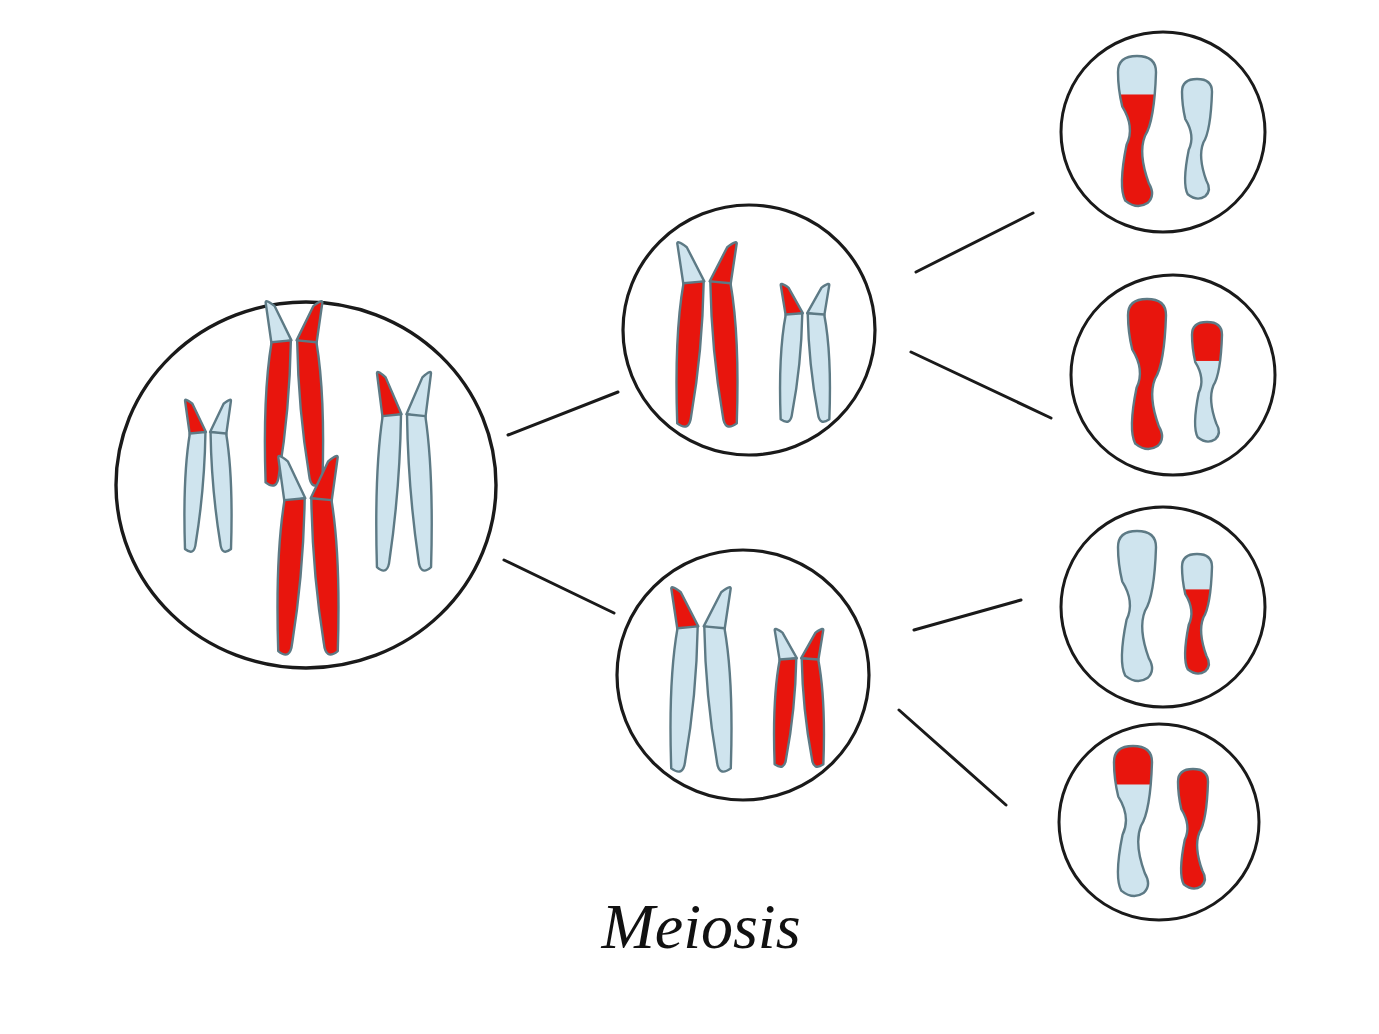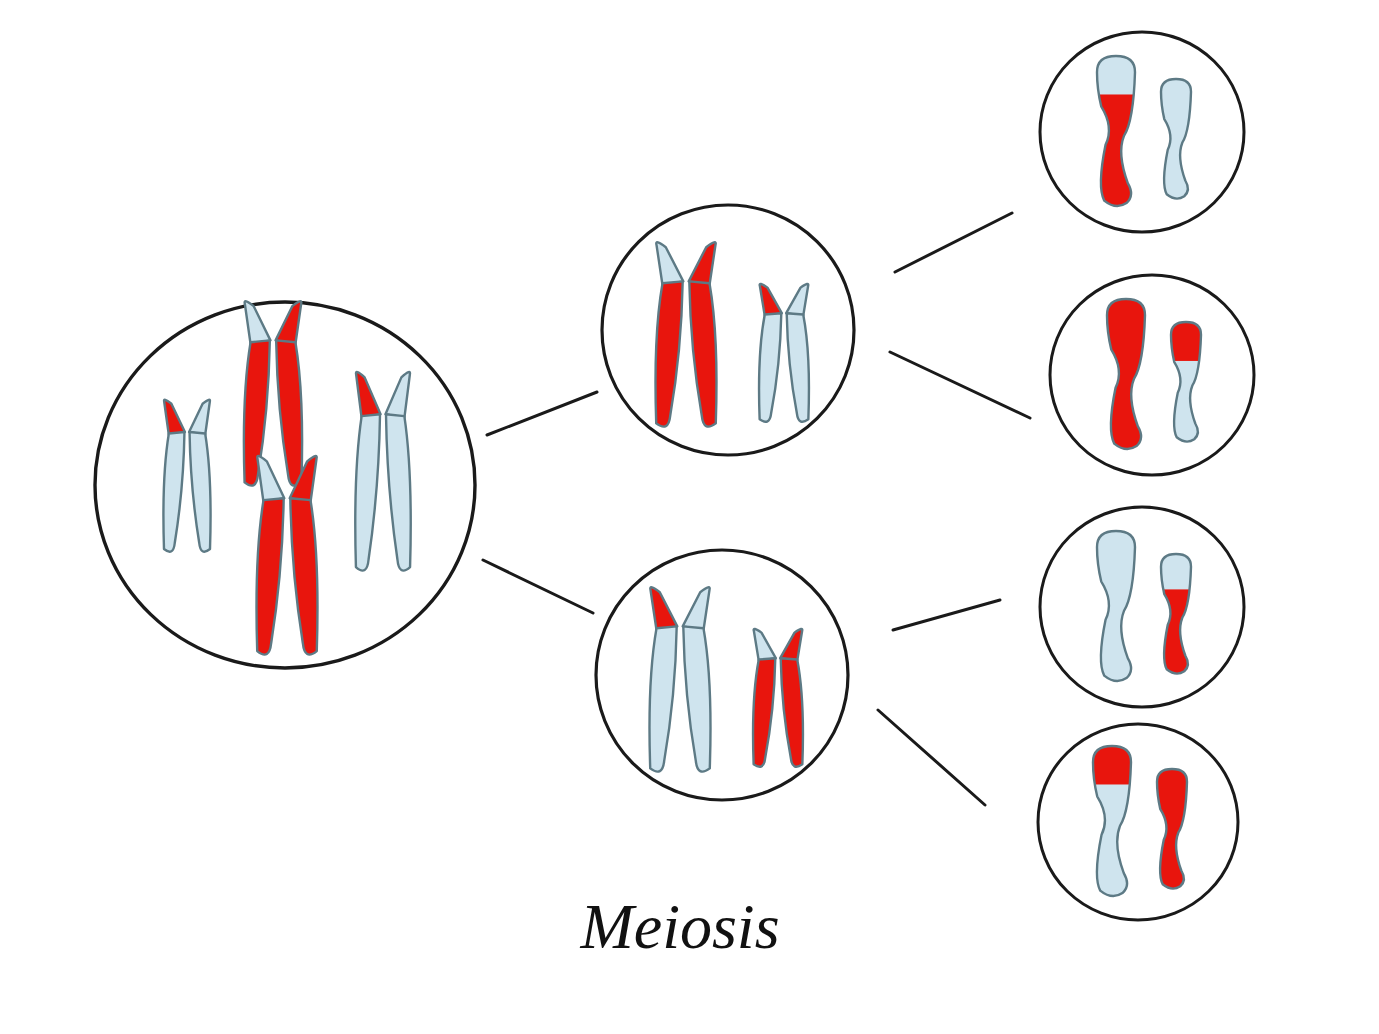--- a/index.html
+++ b/index.html
@@ -2,21 +2,21 @@
 <html><head>
 <meta charset="utf-8">
 <style>
   html,body{margin:0;padding:0;background:#ffffff;}
   body{
     width:1379px;height:1034px;
     font-family:"Liberation Serif", serif;
     overflow:hidden;
     position:relative;
   }
-  #stage{position:absolute;inset:0;width:1249px;height:1034px;}
+  #stage{position:absolute;inset:0;width:1249px;height:1034px;padding-left:21px;}
   #diagram{display:block;width:1379px;height:1034px;}
   .cell-outline{fill:#ffffff;stroke:#1a1a1a;}
   .connector{stroke:#1a1a1a;stroke-linecap:round;}
   .chrom{stroke:#5d7a85;stroke-width:2.4;stroke-linejoin:round;}
   .title-text{
     font-family:"Liberation Serif", serif;
     font-style:italic;
     fill:#111111;
   }
 </style>

